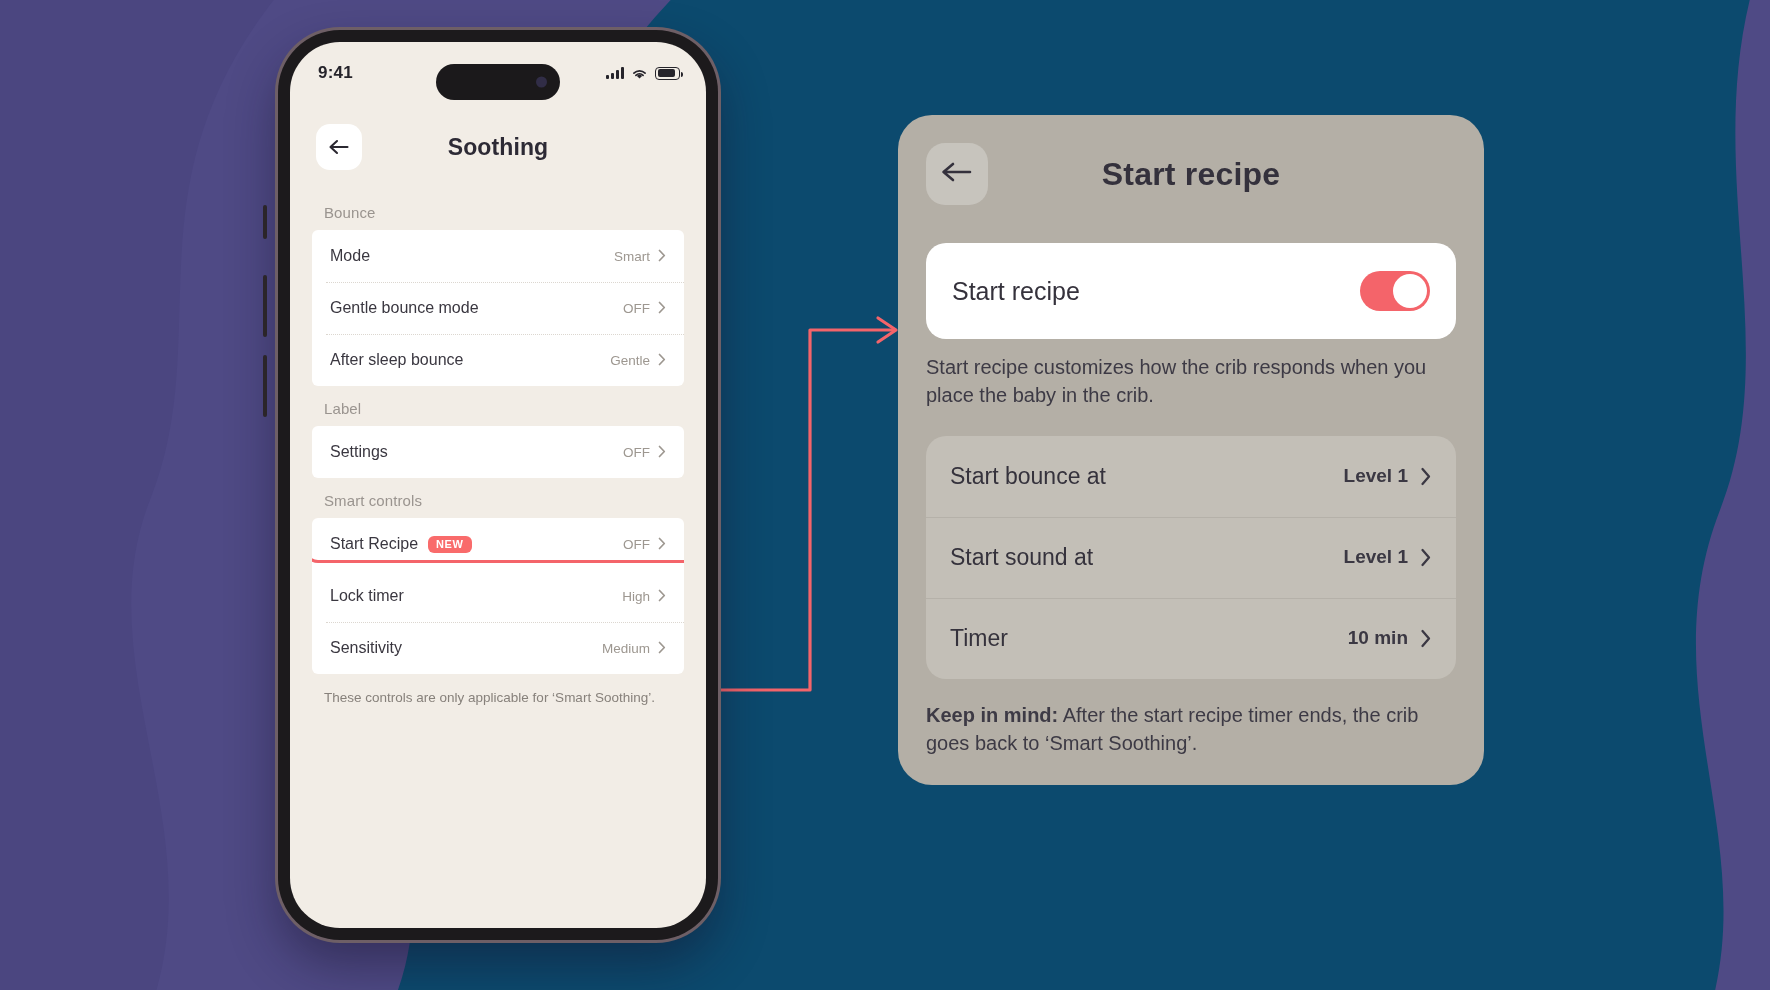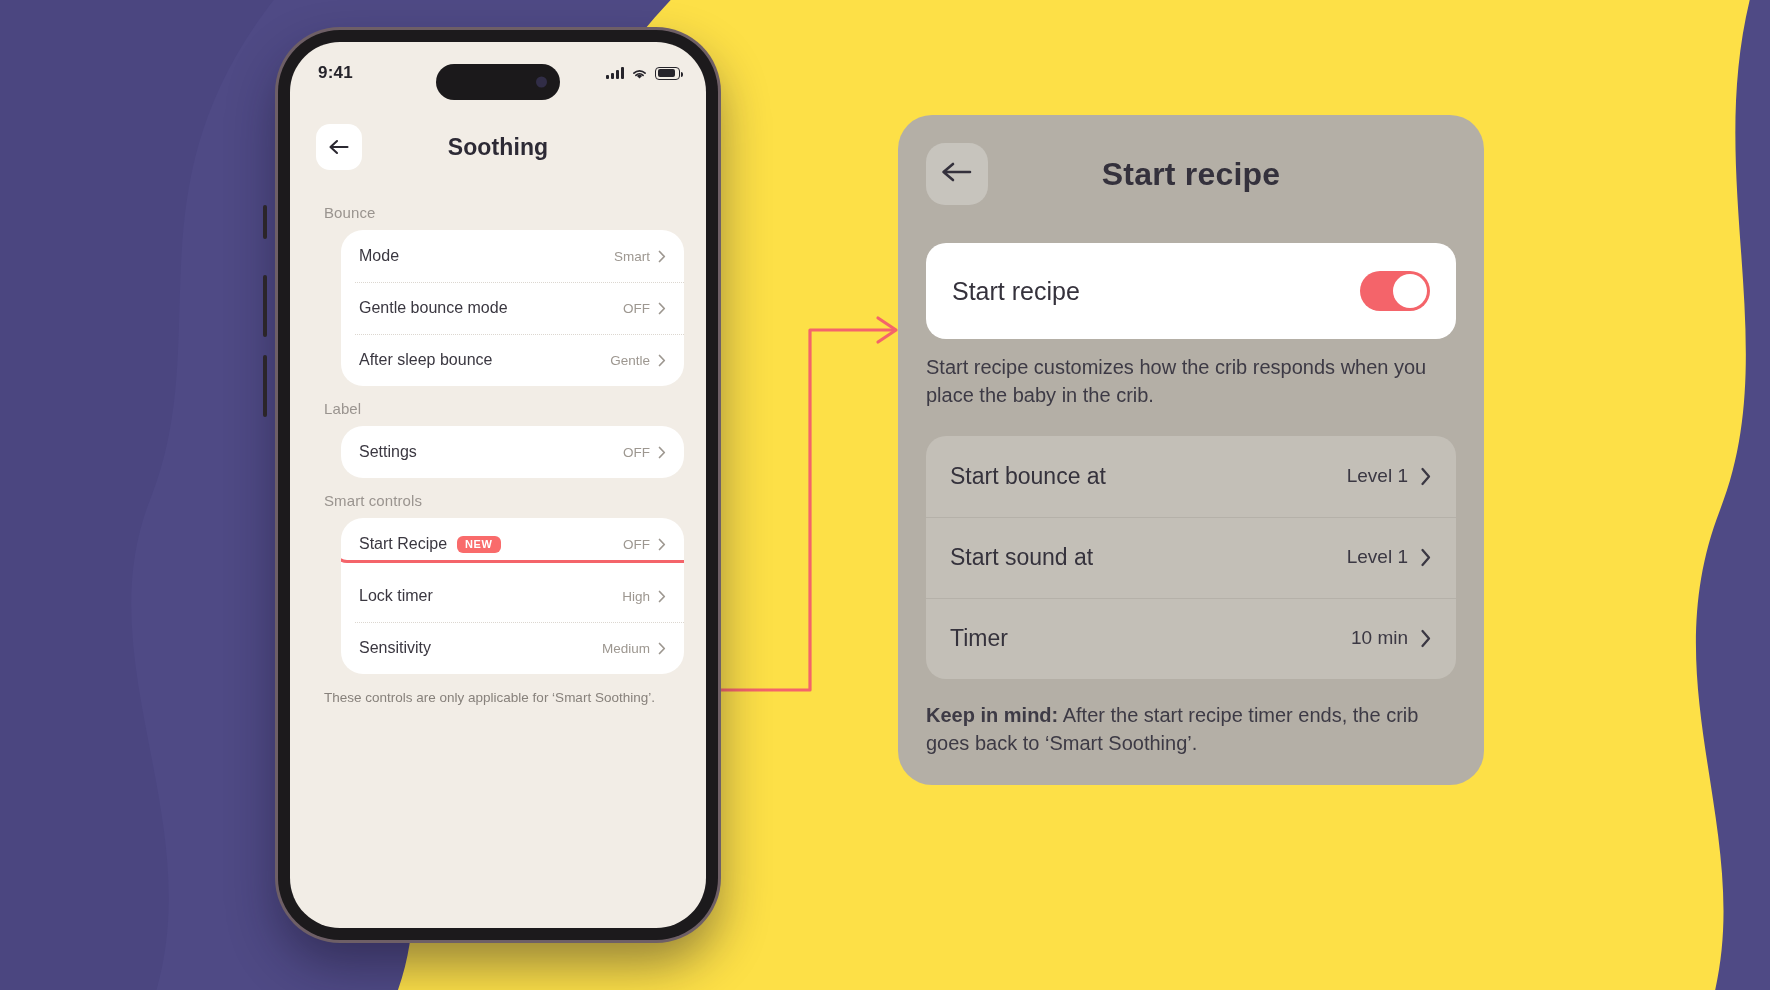--- a/index.html
+++ b/index.html
@@ -4,21 +4,21 @@
 <style>
   * { box-sizing: border-box; margin: 0; padding: 0; }
   html, body {
     width: 1770px; height: 990px;
     overflow: hidden;
     font-family: "Liberation Sans", sans-serif;
   }
   #stage {
     position: relative;
     width: 1770px; height: 990px;
-    background: #fde047;
+    background: #0c4a6e;
     overflow: hidden;
   }
   #waves { position: absolute; inset: 0; width: 1770px; height: 990px; }
 
   
   #phone {
     position: absolute;
     left: 278px; top: 30px;
     width: 440px; height: 910px;
     border-radius: 62px;
@@ -93,32 +93,32 @@
   }
 
   #phone-body {
     position: absolute; top: 148px; left: 0; right: 0; bottom: 0;
     padding: 0 22px;
   }
   .sec-label {
     font-size: 15px; color: #9a948f; padding: 14px 12px 9px 12px; letter-spacing: .1px;
   }
   .card {
-    background: #ffffff; border-radius: 22px; overflow: hidden; margin-left: 29px;
+    background: #ffffff; border-radius: 6px; overflow: hidden;
   }
   .row {
     display: flex; align-items: center; justify-content: space-between;
     height: 52px; padding: 0 18px; position: relative; cursor: pointer;
   }
   .row + .row::before {
     content: ""; position: absolute; left: 14px; right: 0; top: 0;
     border-top: 1.5px dotted #dcd7d0;
   }
   .row-label { font-size: 16px; color: #3a3740; display: flex; align-items: center; gap: 10px; }
-  .row-right { display: flex; align-items: center; gap: 8px; }
+  .row-right { display: flex; gap: 8px; }
   .row-value { font-size: 13.5px; color: #9d9790; }
   .chev { color: #9d9790; display: flex; }
   .row.disabled .row-label { color: #c1bcb6; }
   .row.disabled .row-value { color: #c8c3bd; }
   .row.disabled .chev { color: #c8c3bd; }
   .badge-new {
     background: #f96b6b; color: #fff; font-size: 11px; font-weight: 700;
     letter-spacing: .6px; padding: 3px 8px; border-radius: 6px; line-height: 1;
   }
   .foot-note {
@@ -178,21 +178,21 @@
   .prow {
     height: 81px; display: flex; align-items: center; justify-content: space-between;
     padding: 0 24px; position: relative; cursor: pointer;
   }
   .prow + .prow::before {
     content: ""; position: absolute; left: 0; right: 0; top: 0;
     border-top: 1px solid #b5b1a9;
   }
   .prow-label { font-size: 23px; color: #35323c; }
   .prow-right { display: flex; align-items: center; gap: 12px; }
-  .prow-value { font-size: 19px; font-weight: 400; color: #3b3843; }
+  .prow-value { font-size: 19px; font-weight: 700; color: #3b3843; }
   .prow-chev { display: flex; color: #3b3843; }
   #panel-note {
     margin-top: 22px; font-size: 20px; line-height: 1.42; color: #3d3a45;
   }
   #panel-note b { font-weight: 700; }
 
   
   #connector { position: absolute; left: 0; top: 0; width: 1770px; height: 990px; pointer-events: none; }
 </style>
 </head>

